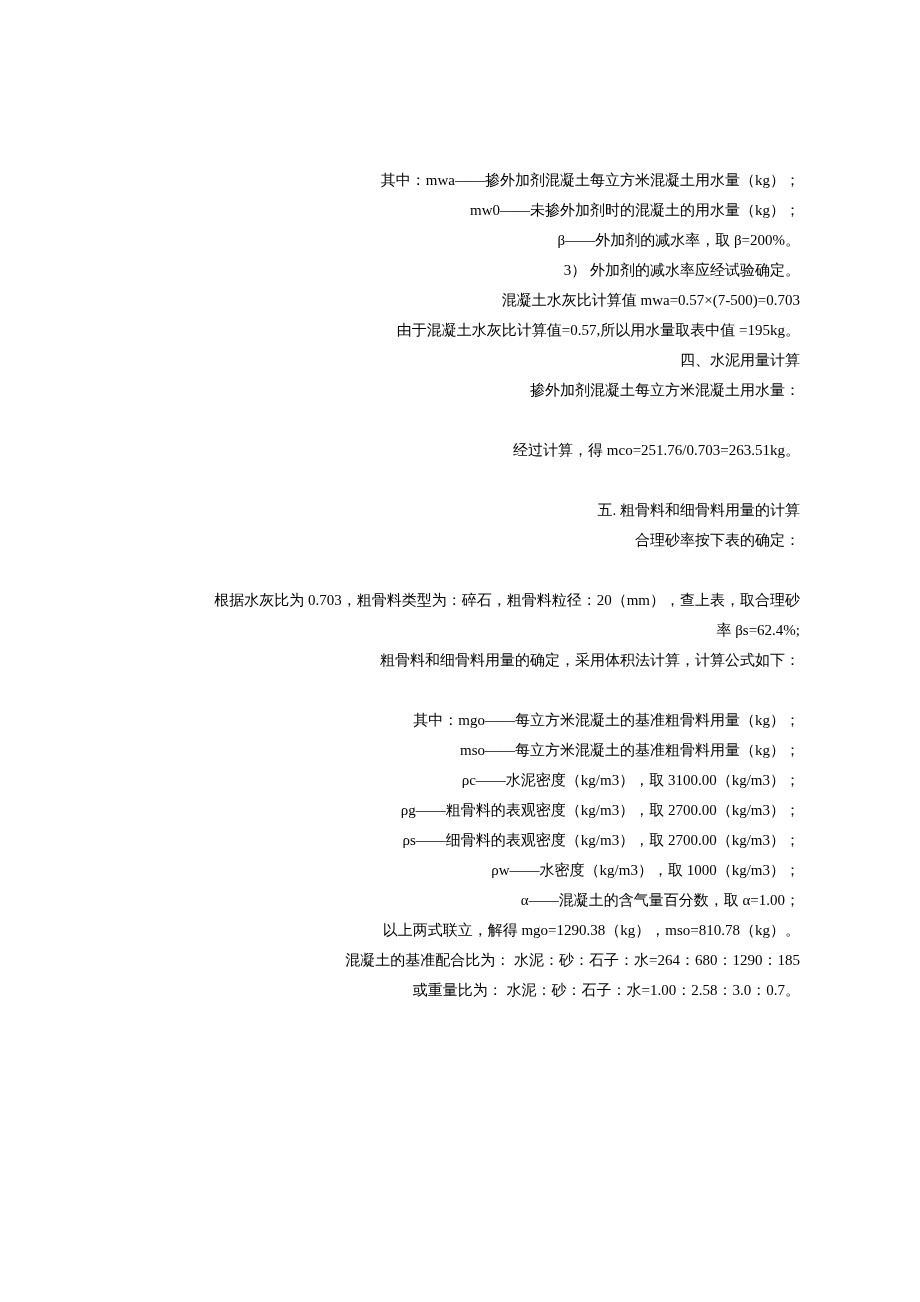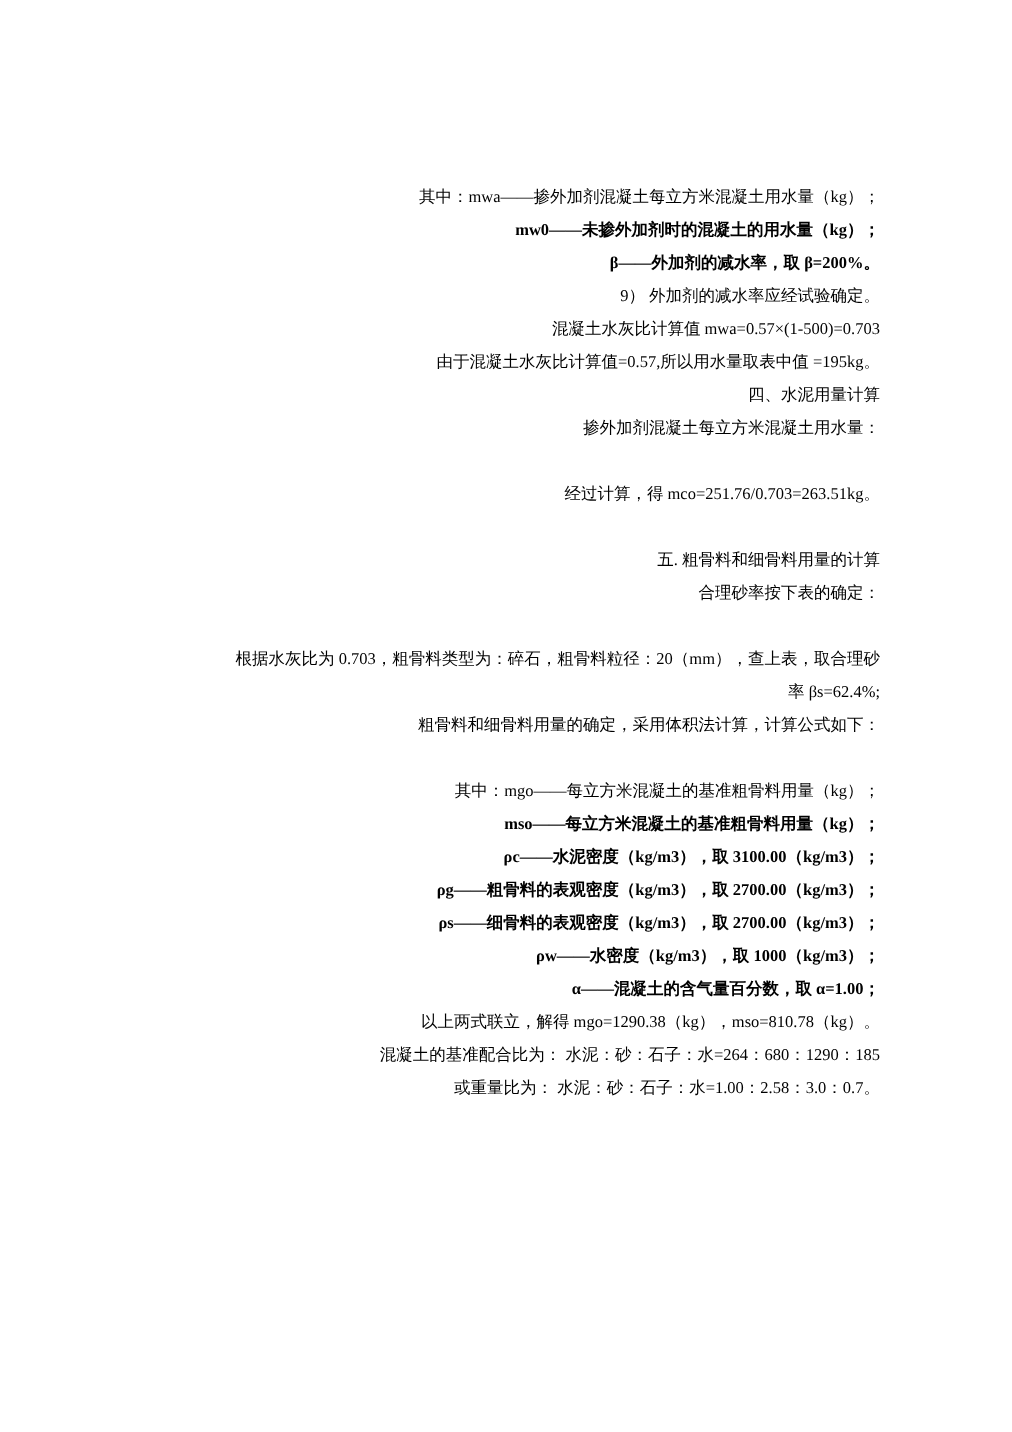--- a/index.html
+++ b/index.html
@@ -16,34 +16,33 @@
       font-size: 15px;
       line-height: 2.0;
       color: #000000;
       padding: 165px 120px 0 120px;
     }
     .line {
       white-space: nowrap;
     }
     .indent-1 {
       padding-left: 54px;
-      font-weight: bold;
     }
     .blank-line {
       height: 30px;
     }
   </style>
 </head>
 <body>
 
 <div class="line">其中：mwa——掺外加剂混凝土每立方米混凝土用水量（kg）；</div>
 <div class="line indent-1">mw0——未掺外加剂时的混凝土的用水量（kg）；</div>
 <div class="line indent-1">β——外加剂的减水率，取 β=200%。</div>
-<div class="line">9）  外加剂的减水率应经试验确定。</div>
-<div class="line">混凝土水灰比计算值 mwa=0.57×(1-500)=0.703</div>
+<div class="line">3）  外加剂的减水率应经试验确定。</div>
+<div class="line">混凝土水灰比计算值 mwa=0.57×(7-500)=0.703</div>
 <div class="line">由于混凝土水灰比计算值=0.57,所以用水量取表中值  =195kg。</div>
 <div class="line">四、水泥用量计算</div>
 <div class="line">掺外加剂混凝土每立方米混凝土用水量：</div>
 <div class="blank-line"></div>
 <div class="line">经过计算，得  mco=251.76/0.703=263.51kg。</div>
 <div class="blank-line"></div>
 <div class="line">五.  粗骨料和细骨料用量的计算</div>
 <div class="line">合理砂率按下表的确定：</div>
 <div class="blank-line"></div>
 <div class="line">根据水灰比为 0.703，粗骨料类型为：碎石，粗骨料粒径：20（mm），查上表，取合理砂</div>

